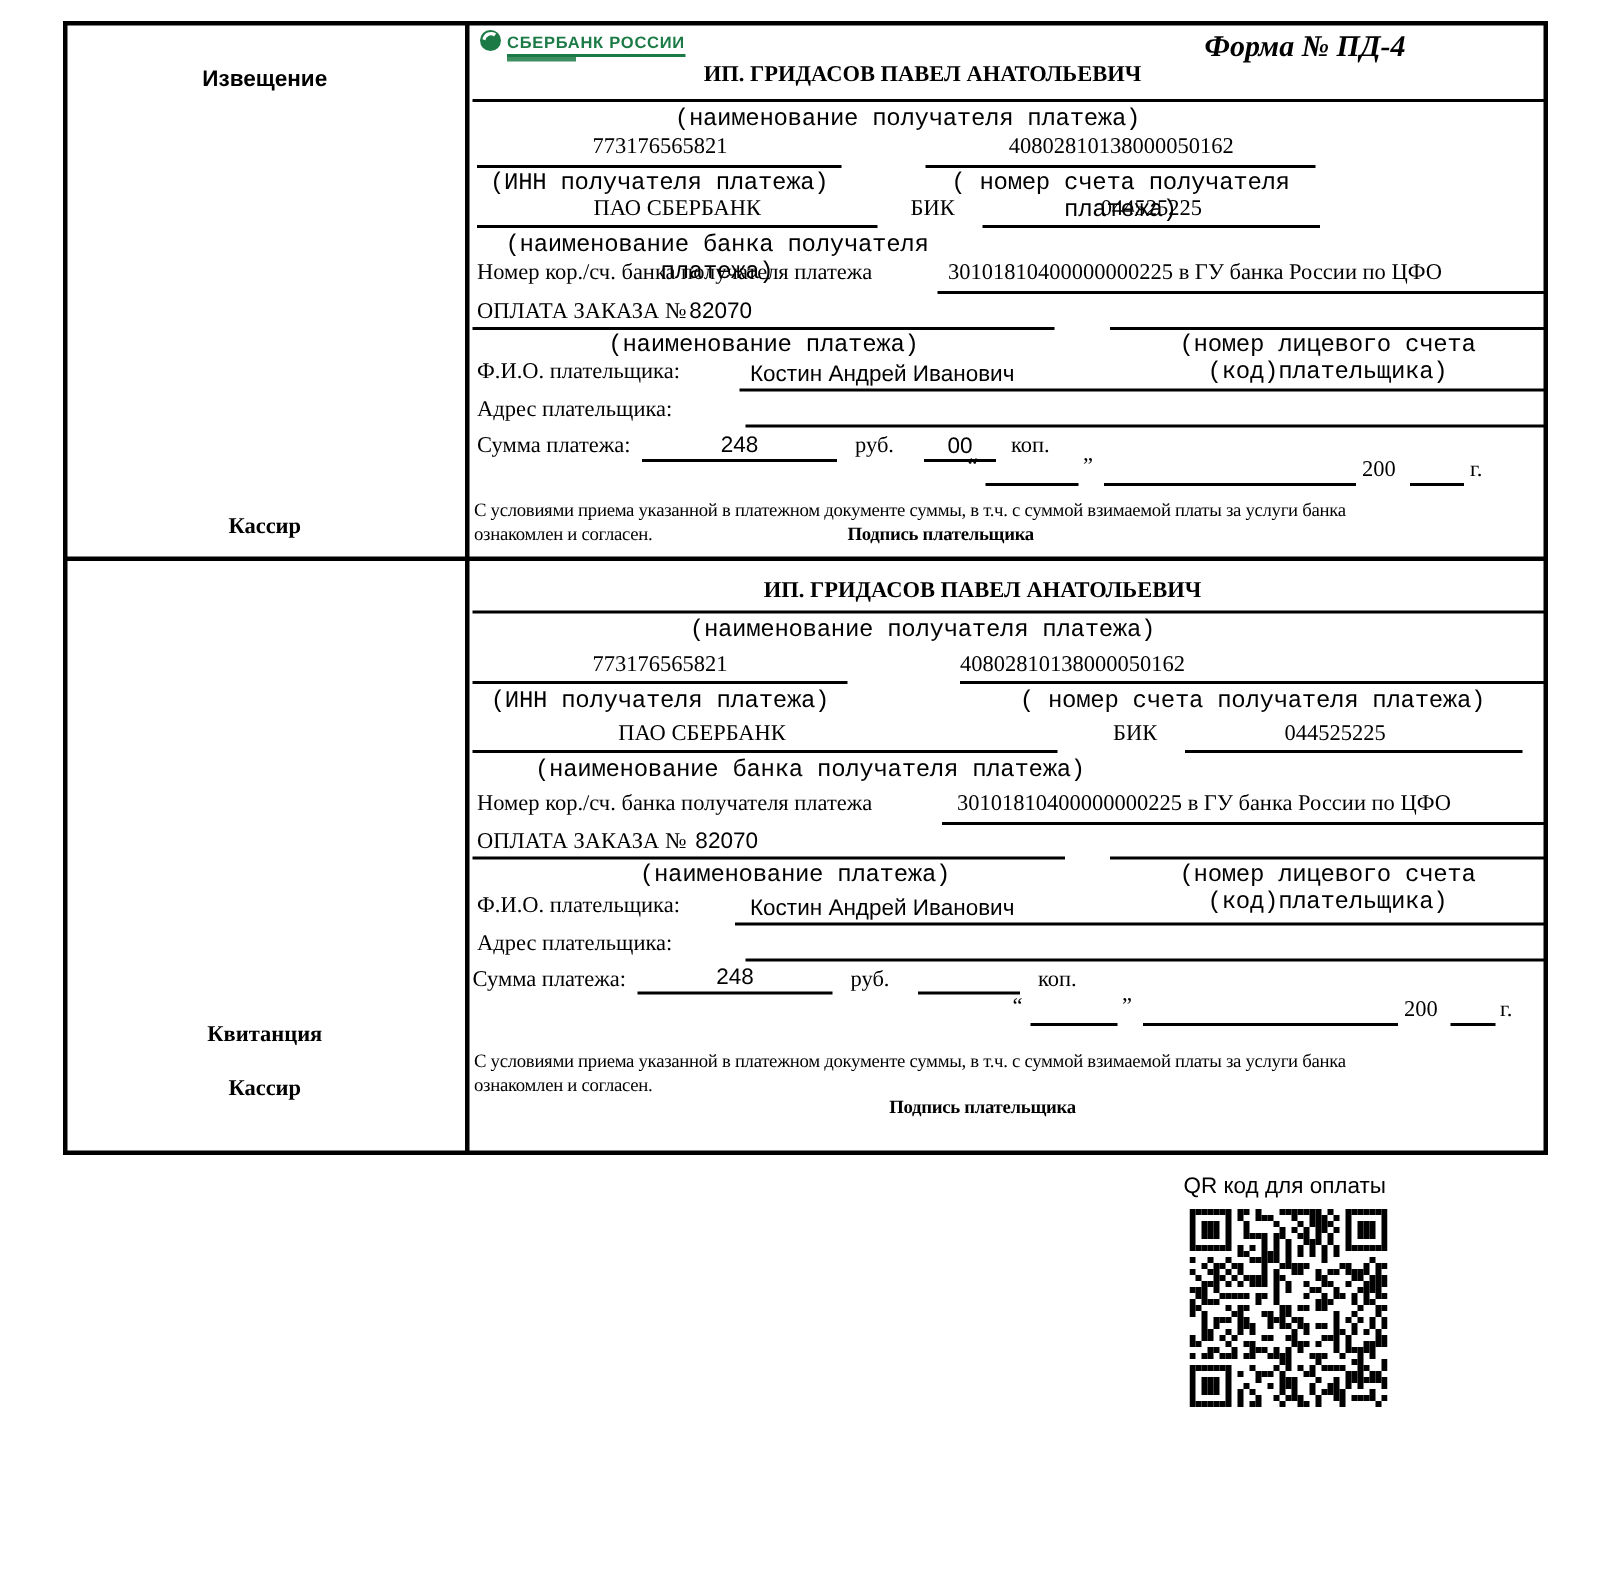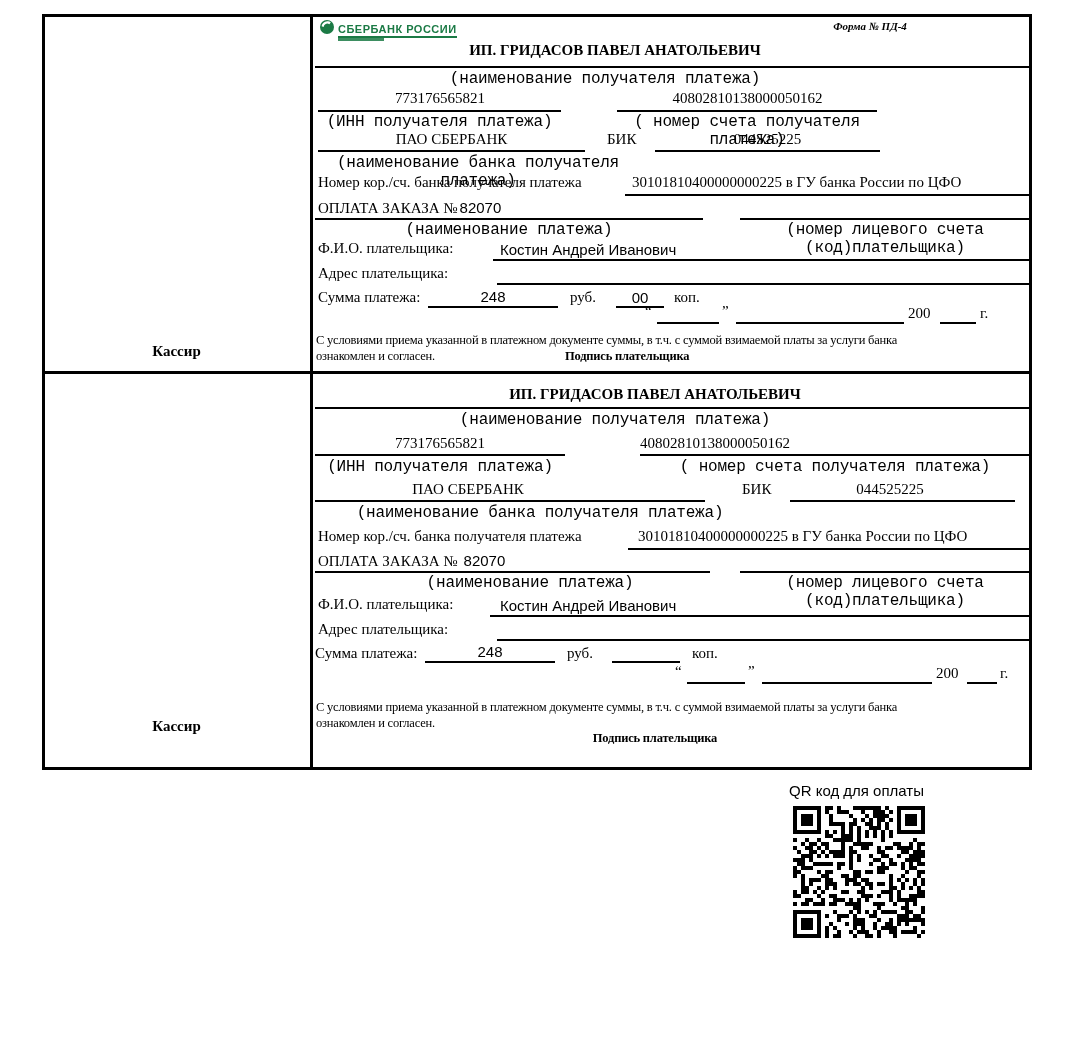--- a/index.html
+++ b/index.html
@@ -5,21 +5,21 @@
   html,body{margin:0;padding:0;background:#ffffff;}
   #page{position:relative;width:1073px;height:1050px;background:#fff;overflow:hidden;
         font-family:"Liberation Serif",serif;color:#000;}
   .abs{position:absolute;}
   .serif{font-family:"Liberation Serif",serif;}
   .sans{font-family:"Liberation Sans",sans-serif;}
   .bold{font-weight:bold;}
   .it{font-style:italic;}
   .ctr{text-align:center;}
   .fs15{font-size:15px;line-height:1.15;}
-  .fs16{font-size:11px;line-height:1.1;}
+  .fs16{font-size:20px;line-height:1.1;}
   .cap{font-size:16px;line-height:1.1;letter-spacing:-0.2px;font-family:Liberation Mono, monospace;}
   .agr{font-size:12.5px;line-height:1.2;letter-spacing:-0.2px;}
   .ln{position:absolute;height:2px;background:#000;}
   .thick{position:absolute;background:#000;}
   #outer-box{position:absolute;left:42px;top:14px;width:990px;height:756px;
              border:3px solid #000;box-sizing:border-box;}
   .green{color:#1b7a45;text-align:center;}
   #logo-text{font-size:11px;font-weight:bold;letter-spacing:0.5px;
              border-bottom:2px solid #1b7a45;padding-bottom:1px;}
   #logo-tagline{width:46px;height:3px;background:#1b7a45;margin-top:1px;opacity:0.85;}
@@ -27,20 +27,21 @@
 </style>
 </head>
 <body>
 
 <div id="page">
 
   <div id="outer-box"></div>
   <div class="thick" style="left:42px;top:371px;width:990px;height:3px;"></div>
   <div class="thick" style="left:310px;top:14px;width:3px;height:756px;"></div>
 
+  <div class="abs sans bold fs15 ctr" style="left:45px;top:44px;width:263px;">Извещение</div>
   <div class="abs serif bold fs15 ctr" style="left:45px;top:343px;width:263px;">Кассир</div>
 
   <div class="abs" style="left:320px;top:19px;display:flex;align-items:flex-start;gap:4px;">
     <span style="margin-top:1px;">
       <svg width="14" height="14" viewBox="0 0 14 14">
           <circle cx="7" cy="7" r="7" fill="#1b7a45"></circle>
           <path d="M1.6 6.2 A5.8 5.8 0 0 1 10.8 2.4 L9.3 4.3 A3.6 3.6 0 0 0 3.6 6.9 Z" fill="#ffffff"></path>
         </svg>
     </span>
     <span>
@@ -101,20 +102,21 @@
   <div class="abs serif fs15" style="left:722px;top:303px;">”</div>
   <div class="ln" style="left:736px;top:322px;width:168px;"></div>
   <div class="abs serif fs15" style="left:908px;top:305px;">200</div>
   <div class="ln" style="left:940px;top:322px;width:36px;"></div>
   <div class="abs serif fs15" style="left:980px;top:305px;">г.</div>
 
   <div class="abs serif agr" style="left:316px;top:333px;width:680px;">С условиями приема указанной в платежном документе суммы, в т.ч. с суммой взимаемой платы за услуги банка</div>
   <div class="abs serif agr" style="left:316px;top:349px;">ознакомлен и согласен.</div>
   <div class="abs serif agr bold" style="left:565px;top:349px;">Подпись плательщика</div>
 
+  <div class="abs serif bold fs15 ctr" style="left:45px;top:682px;width:263px;">Квитанция</div>
   <div class="abs serif bold fs15 ctr" style="left:45px;top:718px;width:263px;">Кассир</div>
 
   <div class="abs serif bold fs15 ctr" style="left:315px;top:386px;width:680px;">ИП. ГРИДАСОВ ПАВЕЛ АНАТОЛЬЕВИЧ</div>
   <div class="ln" style="left:315px;top:407px;width:715px;"></div>
   <div class="abs serif cap ctr" style="left:315px;top:412px;width:600px;">(наименование получателя платежа)</div>
 
   <div class="abs serif fs15 ctr" style="left:330px;top:435px;width:220px;">773176565821</div>
   <div class="abs serif fs15 ctr" style="left:590px;top:435px;width:250px;">40802810138000050162</div>
   <div class="ln" style="left:315px;top:454px;width:250px;"></div>
   <div class="ln" style="left:640px;top:454px;width:390px;"></div>

